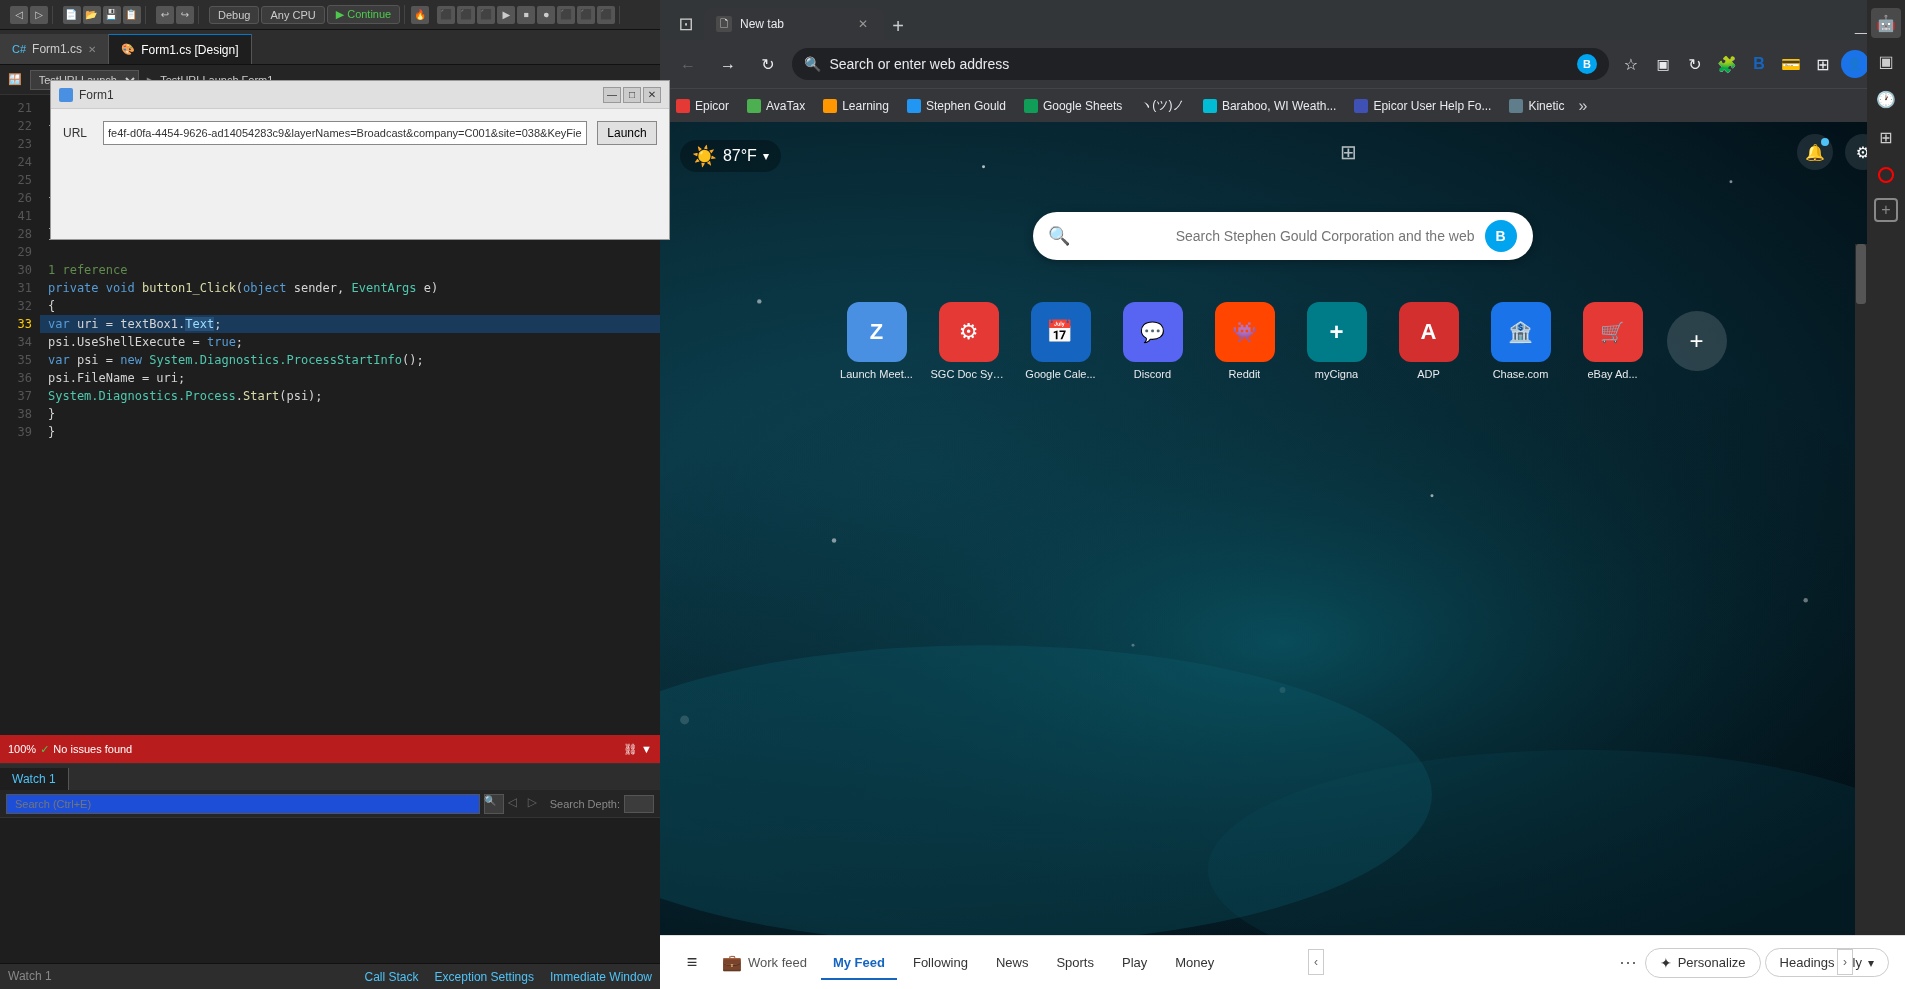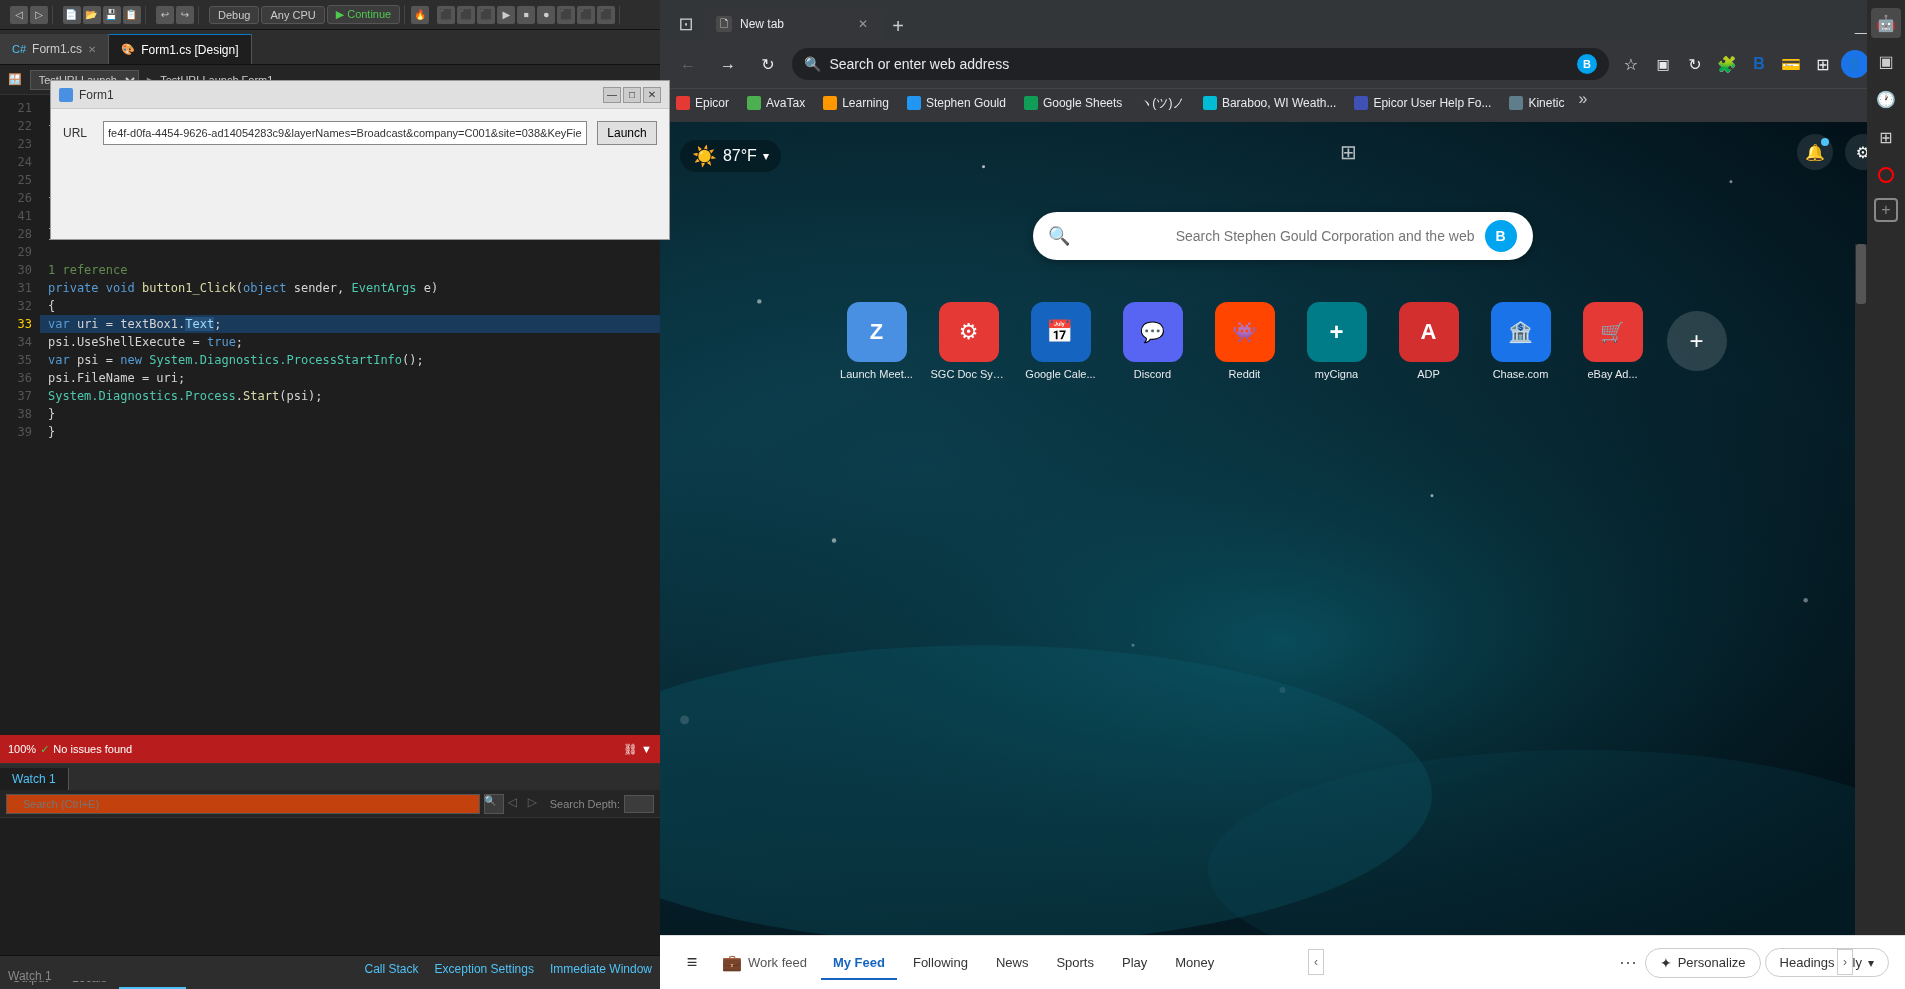--- a/index.html
+++ b/index.html
@@ -49,21 +49,21 @@
     .vs-status { height: 28px; background: #b91c1c; display: flex; align-items: center; padding: 0 8px; gap: 4px; }
     .vs-status-text { font-size: 11px; color: white; display: flex; align-items: center; gap: 4px; }
     .vs-status-green { color: #4ec94e; }
 
     
     .watch-panel { height: 200px; background: #1e1e1e; border-top: 1px solid #333; }
     .watch-tabs { height: 26px; background: #2d2d2d; display: flex; align-items: flex-end; }
     .watch-tab { padding: 4px 12px; font-size: 12px; color: #ccc; cursor: pointer; background: #3c3c3c; border-right: 1px solid #555; }
     .watch-tab.active { background: #1e1e1e; color: #4fc3f7; }
     .watch-search { height: 28px; background: #252526; display: flex; align-items: center; padding: 0 6px; gap: 4px; border-bottom: 1px solid #333; }
-    .watch-search-input { flex: 1; height: 20px; background: #c2410c; border: 1px solid #555; color: #ccc; font-size: 11px; padding: 0 16px; }
+    .watch-search-input { flex: 1; height: 20px; background: #1d4ed8; border: 1px solid #555; color: #ccc; font-size: 11px; padding: 0 8px; }
     .watch-search-btn { width: 20px; height: 20px; background: #3c3c3c; border: 1px solid #555; color: #ccc; font-size: 10px; cursor: pointer; }
     .watch-nav { display: flex; gap: 2px; }
     .watch-nav-btn { width: 18px; height: 18px; background: transparent; border: none; color: #666; font-size: 12px; cursor: pointer; }
     .watch-depth { font-size: 11px; color: #888; }
     .watch-depth-input { width: 30px; height: 18px; background: #3c3c3c; border: 1px solid #555; color: #ccc; font-size: 11px; }
     .watch-headers { height: 22px; background: #252526; display: flex; align-items: center; border-bottom: 1px solid #333; }
     .watch-header-col { font-size: 11px; color: #bbb; padding: 0 8px; border-right: 1px solid #333; }
     .watch-content { background: #1e1e1e; flex: 1; }
 
     
@@ -89,21 +89,21 @@
     .browser-address-bar { flex: 1; height: 32px; background: #202124; border-radius: 16px; display: flex; align-items: center; padding: 0 12px; gap: 8px; }
     .browser-address-icon { color: #9aa0a6; font-size: 14px; }
     .browser-address-text { flex: 1; font-size: 14px; color: #e8eaed; }
     .browser-bing-icon { width: 20px; height: 20px; background: #00a4ef; border-radius: 50%; display: flex; align-items: center; justify-content: center; font-size: 11px; color: white; font-weight: bold; }
     .browser-actions { display: flex; gap: 4px; }
     .browser-action-btn { width: 28px; height: 28px; display: flex; align-items: center; justify-content: center; border-radius: 4px; color: #e8eaed; font-size: 16px; cursor: pointer; }
     .browser-profile { width: 28px; height: 28px; border-radius: 50%; background: #1a73e8; display: flex; align-items: center; justify-content: center; font-size: 12px; color: white; cursor: pointer; }
     .browser-more-btn { color: #e8eaed; font-size: 20px; cursor: pointer; }
 
     
-    .bookmarks-bar { height: 34px; background: #35363a; display: flex; align-items: flex-start; padding: 1px 8px; gap: 2px; border-top: 1px solid #444; }
+    .bookmarks-bar { height: 34px; background: #35363a; display: flex; align-items: center; padding: 13px 8px; gap: 2px; border-top: 1px solid #444; }
     .bookmark-item { height: 26px; padding: 0 8px; display: flex; align-items: center; gap: 5px; border-radius: 13px; font-size: 12px; color: #e8eaed; cursor: pointer; white-space: nowrap; }
     .bookmark-favicon { width: 14px; height: 14px; border-radius: 2px; flex-shrink: 0; }
     .bookmark-more { color: #ccc; font-size: 16px; cursor: pointer; padding: 0 4px; }
 
     
     .browser-content { flex: 1; position: relative; overflow: hidden; }
 
     
     .new-tab-bg { position: absolute; inset: 0; background: linear-gradient(135deg, #0d2d3a 0%, #0a1f2e 30%, #061520 60%, #040e18 100%); }
 
@@ -629,21 +629,21 @@
     </div>
     <div class="edge-sidebar-bottom">
       <div class="edge-settings-btn">
         <span>⚙</span>
       </div>
     </div>
   </div>
 
 </div>
 
-<div style="position:absolute; bottom:8px; left:0; width:660px; height:26px; background:#2d2d2d; display:flex; align-items:center; justify-content:flex-end; padding-right:8px; gap:16px; border-top:1px solid #111;">
+<div style="position:absolute; bottom:0; left:0; width:660px; height:26px; background:#2d2d2d; display:flex; align-items:center; justify-content:flex-end; padding-right:8px; gap:16px; border-top:1px solid #111;">
   <span style="font-size:12px; color:#4fc3f7; cursor:pointer;">Call Stack</span>
   <span style="font-size:12px; color:#4fc3f7; cursor:pointer;">Exception Settings</span>
   <span style="font-size:12px; color:#4fc3f7; cursor:pointer;">Immediate Window</span>
 </div>
 
 <div style="position:absolute; bottom:0; left:0; width:660px; height:26px;">
   <span style="font-size:12px; color:#888; padding-left:8px; line-height:26px;">Watch 1</span>
 </div>
 
 </body></html>

